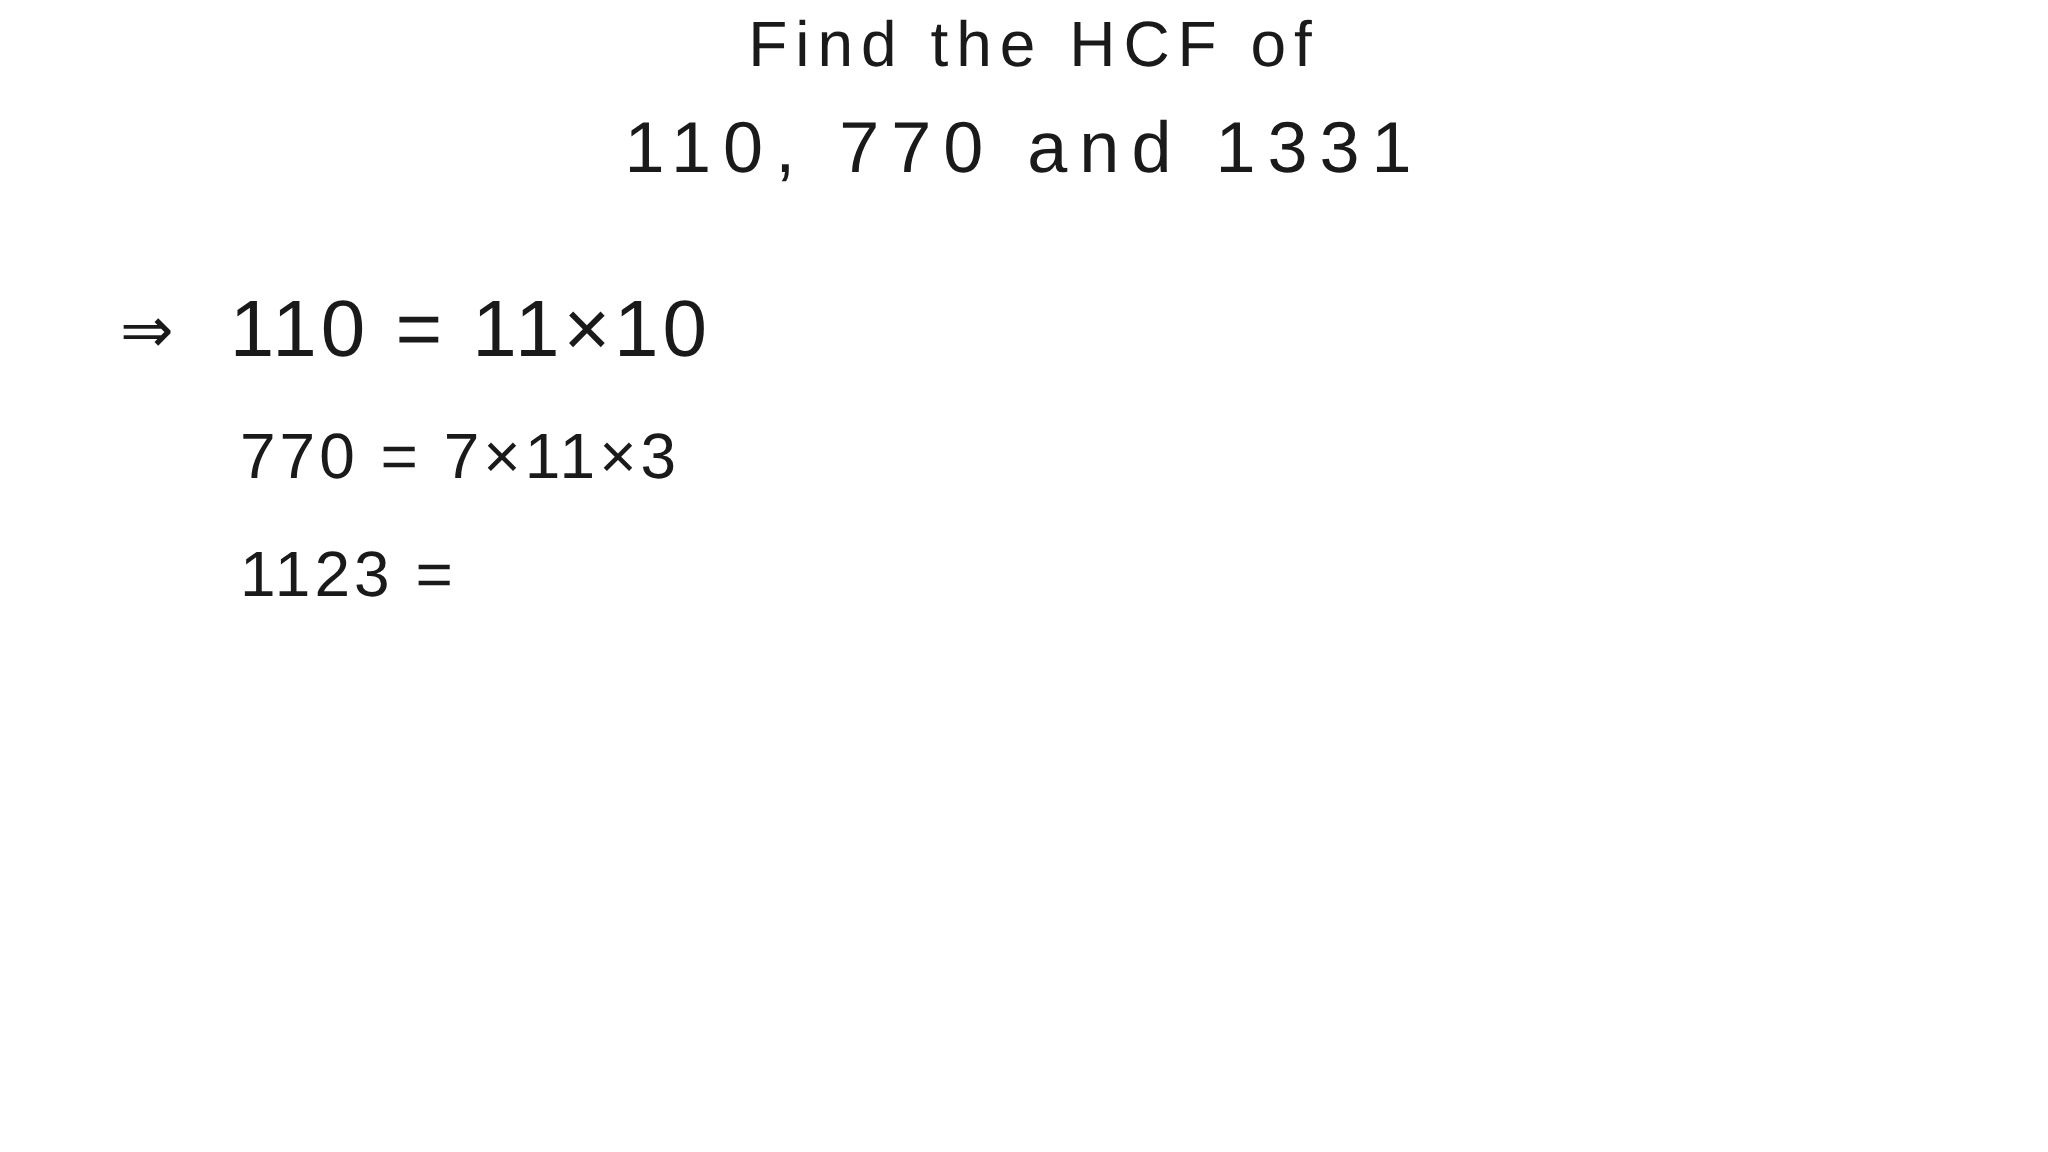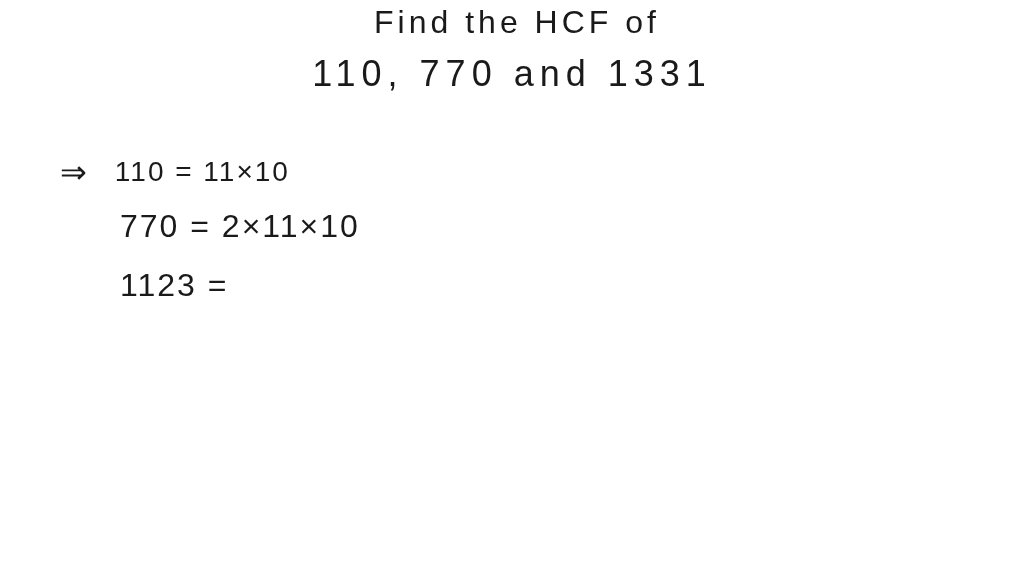--- a/index.html
+++ b/index.html
@@ -43,21 +43,21 @@
       letter-spacing: 4px;
       margin-bottom: 12px;
       padding-right: 30px;
     }
 
     .numbers-line {
       width: 100%;
       text-align: center;
       font-size: 36px;
       letter-spacing: 6px;
-      margin-bottom: 56px;
+      margin-bottom: 40px;
       padding-right: 40px;
     }
 
     .workings-section {
       margin-left: 20px;
       display: flex;
       flex-direction: column;
       gap: 8px;
     }
 
@@ -67,21 +67,21 @@
       gap: 20px;
     }
 
     .implies-symbol {
       font-size: 32px;
       margin-right: 8px;
       font-family: serif;
     }
 
     .equation-row {
-      font-size: 28px;
+      font-size: 40px;
       letter-spacing: 2px;
       line-height: 1.5;
     }
 
     .indented-row {
       margin-left: 60px;
       font-size: 32px;
       letter-spacing: 2px;
       line-height: 1.6;
     }
@@ -99,19 +99,19 @@
     <span>110, 770  and  1331</span>
   </div>
 
   <div class="workings-section">
 
     <div class="implies-row">
       <span class="implies-symbol handwritten-text">⇒</span>
       <span class="equation-row handwritten-text">110 = 11×10</span>
     </div>
 
-    <div class="indented-row handwritten-text">770 = 2×11×10</div>
+    <div class="indented-row handwritten-text">770 = 7×11×3</div>
 
     <div class="indented-row handwritten-text">1123 =</div>
 
   </div>
 
 </div>
 
 </body></html>

